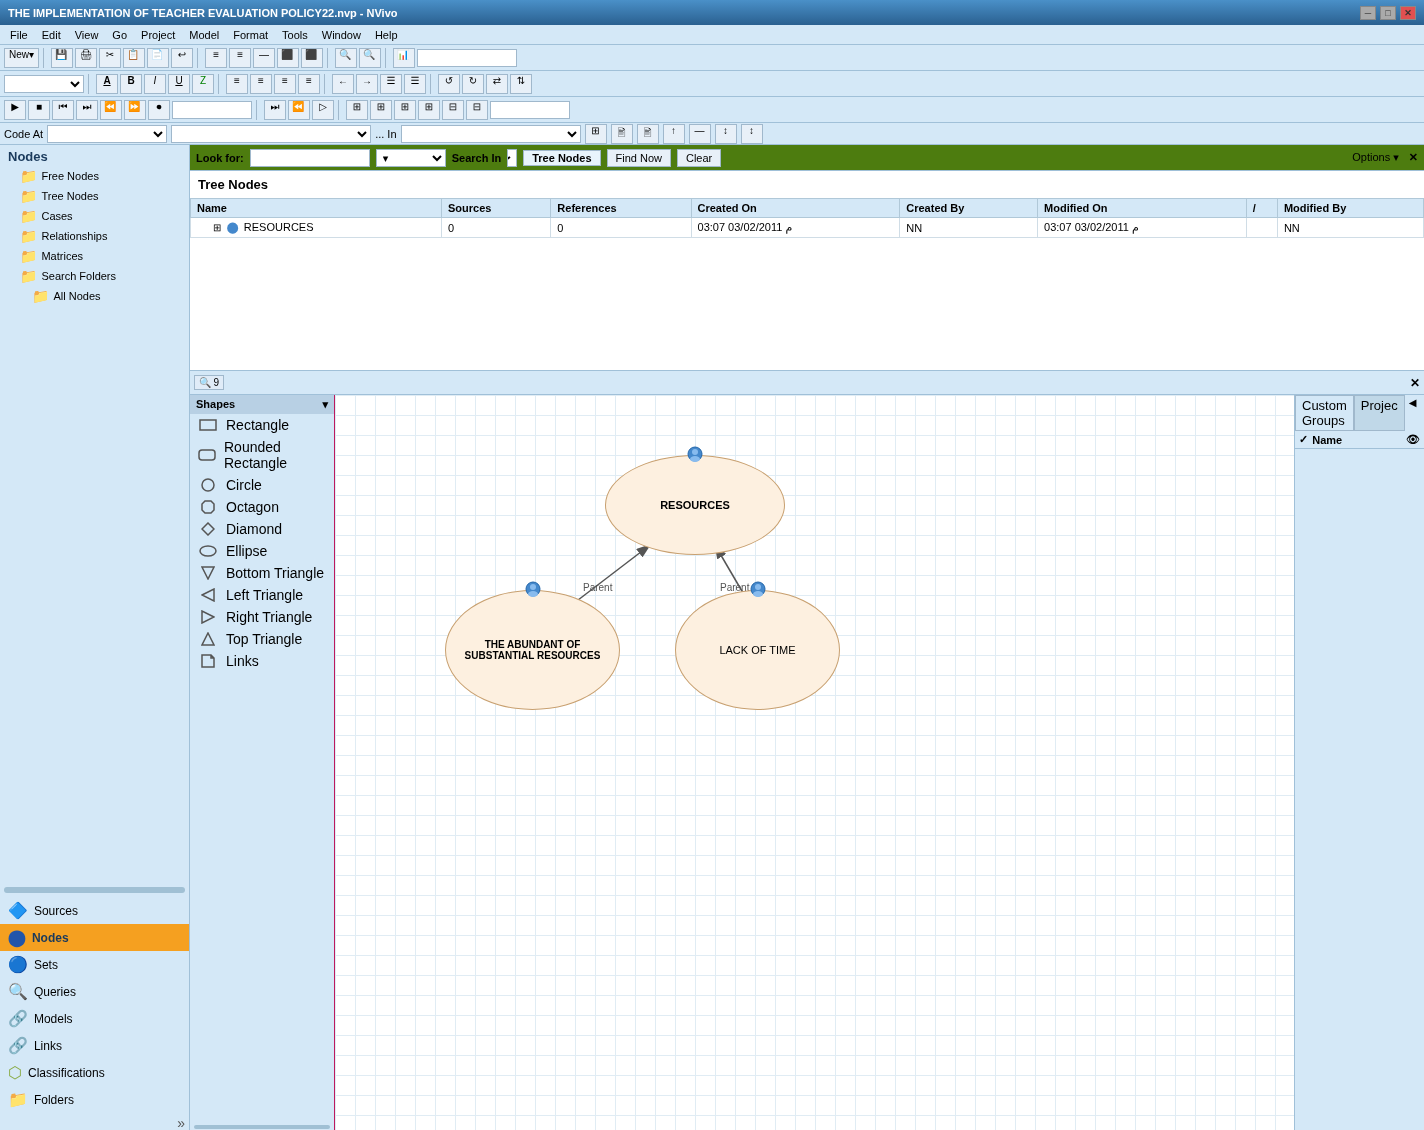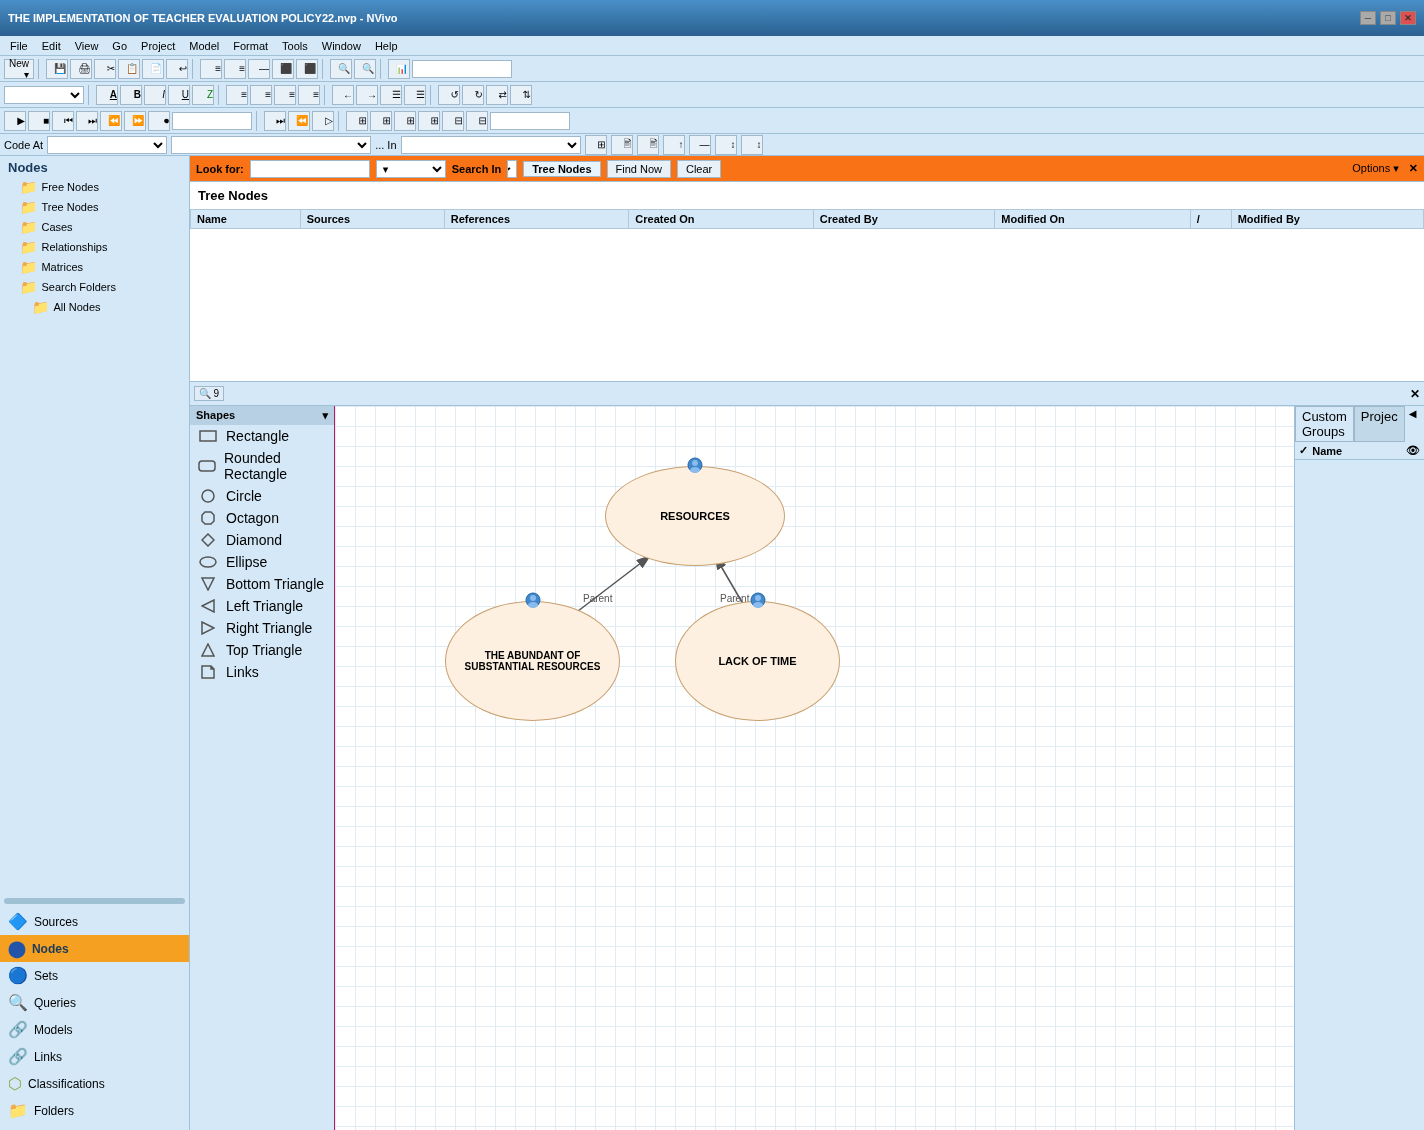--- a/index.html
+++ b/index.html
@@ -2,21 +2,21 @@
 <html><head>
   <meta charset="utf-8">
   <style>
     * { margin: 0; padding: 0; box-sizing: border-box; }
     body { font-family: 'Segoe UI', Tahoma, Arial, sans-serif; font-size: 11px; background: #d4e8f7; overflow: hidden; width: 1424px; height: 1130px; }
 
     
     #titlebar {
       background: linear-gradient(to bottom, #4a90c8, #2a6090);
       color: white;
-      height: 36px;
+      height: 25px;
       display: flex;
       align-items: center;
       padding: 4px 8px;
       font-size: 11px;
       font-weight: bold;
     }
     #titlebar .title { flex: 1; }
     #titlebar .win-controls { display: flex; gap: 4px; }
     #titlebar .win-btn { width: 16px; height: 14px; background: #aaa; border: 1px solid #888; font-size: 9px; display: flex; align-items: center; justify-content: center; cursor: pointer; color: #333; }
     #titlebar .win-btn.close { background: #e05050; }
@@ -41,23 +41,22 @@
       align-items: center;
       padding: 2px 4px;
       border-bottom: 1px solid #a0c0d8;
       gap: 2px;
     }
     .tb-btn {
       width: 22px; height: 20px;
       background: #e8f0f8;
       border: 1px solid #a0b8cc;
       cursor: pointer;
-      display: flex; align-items: flex-end; justify-content: center;
+      display: flex; align-items: flex-start; justify-content: center;
       font-size: 10px;
-      flex-direction: column;
     }
     .tb-sep { width: 4px; height: 20px; border-left: 1px solid #a0b8cc; margin: 0 2px; }
     .tb-combo { height: 18px; font-size: 10px; background: white; border: 1px solid #a0b8cc; padding: 0 2px; }
 
     
     #codeat-bar {
       background: #d4e8f7;
       height: 22px;
       display: flex;
       align-items: center;
@@ -100,21 +99,21 @@
     
     #content {
       flex: 1;
       display: flex;
       flex-direction: column;
       background: #d4e8f7;
     }
 
     
     #search-bar {
-      background: #f97316;
+      background: #4d7c0f;
       height: 26px;
       display: flex;
       align-items: center;
       padding: 2px 6px;
       gap: 6px;
       border-bottom: 1px solid #a0c0d8;
     }
     .search-label { font-size: 11px; font-weight: bold; }
     .search-input { height: 18px; width: 120px; border: 1px solid #a0b8cc; padding: 0 4px; font-size: 11px; }
     .search-combo { height: 18px; font-size: 11px; background: white; border: 1px solid #a0b8cc; padding: 0 2px; }
@@ -467,20 +466,34 @@
             <th>Sources</th>
             <th>References</th>
             <th>Created On</th>
             <th>Created By</th>
             <th>Modified On</th>
             <th>/</th>
             <th>Modified By</th>
           </tr>
         </thead>
         <tbody id="tree-tbody">
+            <tr class="tree-row">
+    <td style="padding-left:22px;">
+      <span style="font-size:10px;margin-right:2px;">⊞</span>
+      <span style="color:#4488cc;margin-right:2px;">⬤</span>
+      RESOURCES
+    </td>
+    <td>0</td>
+    <td>0</td>
+    <td>م 03/02/2011 03:07</td>
+    <td>NN</td>
+    <td>م 03/02/2011 03:07</td>
+    <td></td>
+    <td>NN</td>
+  </tr>
           </tbody>
       </table>
     </div>
 
     <div id="diagram-container">
 
       <div style="position:absolute;top:0;left:0;right:0;height:24px;background:#d4e8f7;border-bottom:1px solid #a0c0d8;display:flex;align-items:center;padding:0 4px;z-index:10;">
         <span style="background:#e0ecf8;border:1px solid #a0b8cc;padding:1px 4px;font-size:10px;display:flex;align-items:center;gap:2px;">
           <span style="color:#4488cc;">🔍</span>
           <span>9</span>
@@ -641,21 +654,21 @@
         </div>
 
         <div class="ellipse-node" style="left:340px;top:195px;width:165px;height:120px;">
           <span style="position:absolute;top:-10px;left:50%;transform:translateX(-50%);">
             <svg width="16" height="16" viewBox="0 0 16 16">
               <circle cx="8" cy="8" r="7" fill="#4488cc" stroke="#2266aa" stroke-width="1"></circle>
               <circle cx="8" cy="6" r="3" fill="#88bbee"></circle>
               <ellipse cx="8" cy="13" rx="5" ry="3" fill="#88bbee"></ellipse>
             </svg>
           </span>
-          <span style="font-size:11px;font-weight:bold;text-align:center;">LACK OF TIME</span>
+          <span style="font-size:11px;font-weight:normal;text-align:center;">LACK OF TIME</span>
         </div>
       </div>
 
       <div id="right-panel" style="margin-top:24px;">
         <div class="right-panel-tabs">
           <div class="right-tab active">Custom Groups</div>
           <div class="right-tab">Projec</div>
           <span style="cursor:pointer;padding:2px 4px;">◀</span>
           <span style="cursor:pointer;padding:2px 4px;">▶</span>
         </div>

